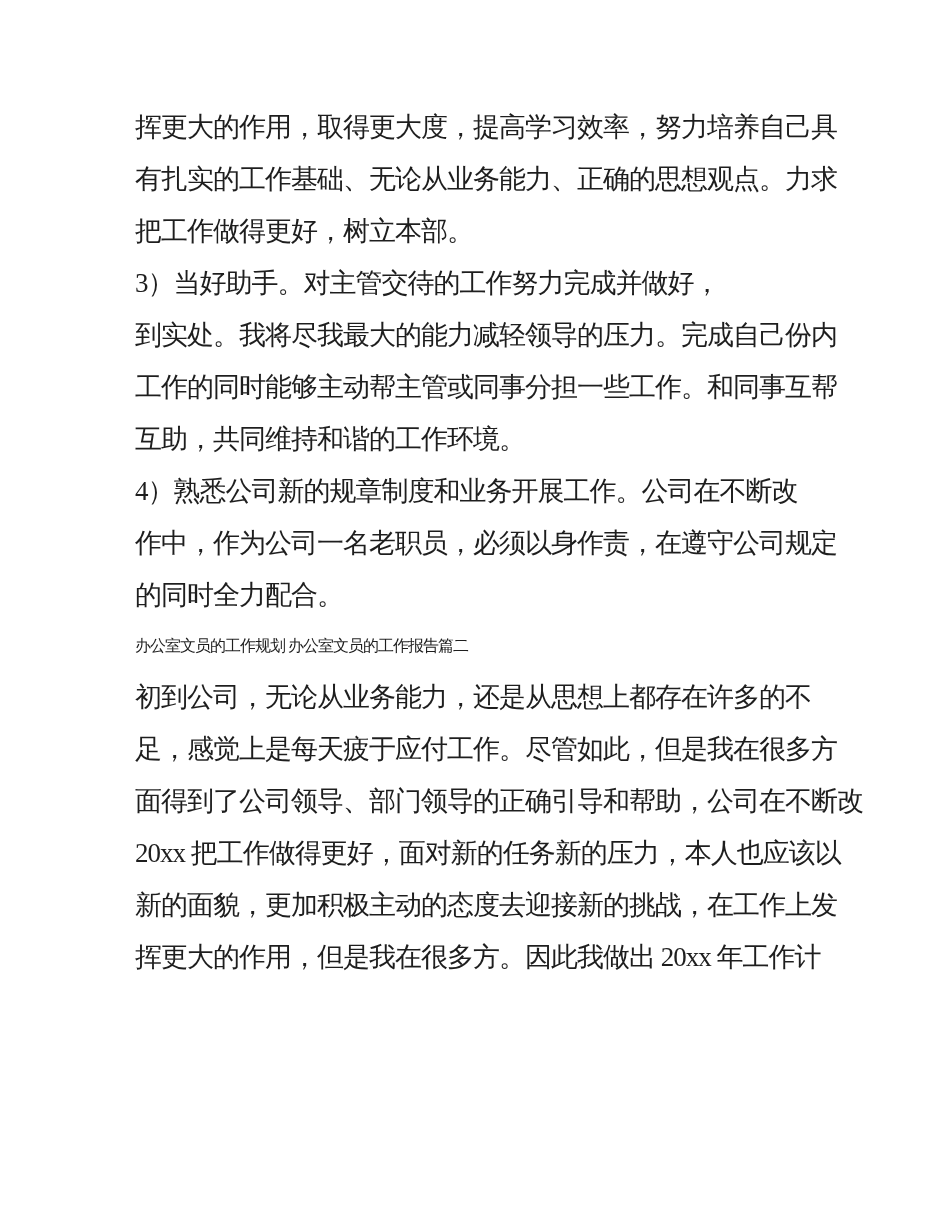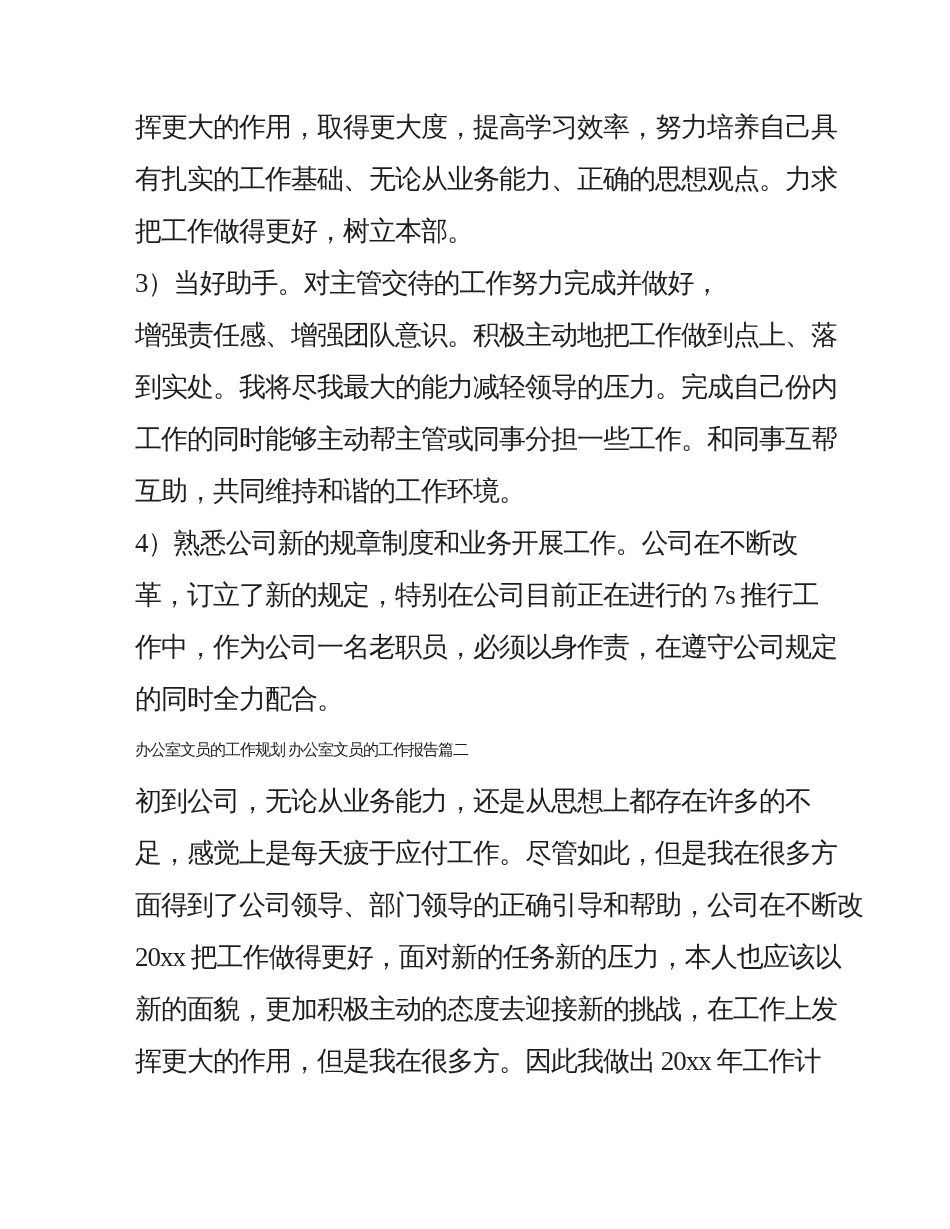--- a/index.html
+++ b/index.html
@@ -42,26 +42,24 @@
 </head>
 <body>
 
 <div class="doc-page">
   <div class="doc-content">
 
     <div class="doc-line">挥更大的作用，取得更大度，提高学习效率，努力培养自己具</div>
     <div class="doc-line">有扎实的工作基础、无论从业务能力、正确的思想观点。力求</div>
     <div class="doc-line">把工作做得更好，树立本部。</div>
     <div class="doc-line">3）当好助手。对主管交待的工作努力完成并做好，</div>
-    <div class="doc-line">增强责任感、增强团队意识。积极主动地把工作做到点上、落</div>
     <div class="doc-line">到实处。我将尽我最大的能力减轻领导的压力。完成自己份内</div>
     <div class="doc-line">工作的同时能够主动帮主管或同事分担一些工作。和同事互帮</div>
     <div class="doc-line">互助，共同维持和谐的工作环境。</div>
     <div class="doc-line">4）熟悉公司新的规章制度和业务开展工作。公司在不断改</div>
-    <div class="doc-line">革，订立了新的规定，特别在公司目前正在进行的 7s 推行工</div>
     <div class="doc-line">作中，作为公司一名老职员，必须以身作责，在遵守公司规定</div>
     <div class="doc-line">的同时全力配合。</div>
 
     <div class="doc-line heading">办公室文员的工作规划 办公室文员的工作报告篇二</div>
 
     <div class="doc-line">初到公司，无论从业务能力，还是从思想上都存在许多的不</div>
     <div class="doc-line">足，感觉上是每天疲于应付工作。尽管如此，但是我在很多方</div>
     <div class="doc-line">面得到了公司领导、部门领导的正确引导和帮助，公司在不断改</div>
     <div class="doc-line">20xx 把工作做得更好，面对新的任务新的压力，本人也应该以</div>
     <div class="doc-line">新的面貌，更加积极主动的态度去迎接新的挑战，在工作上发</div>

